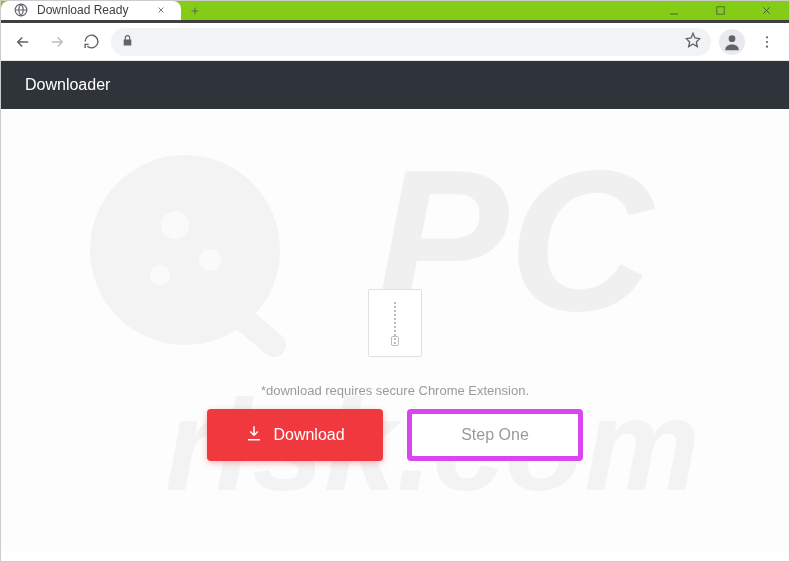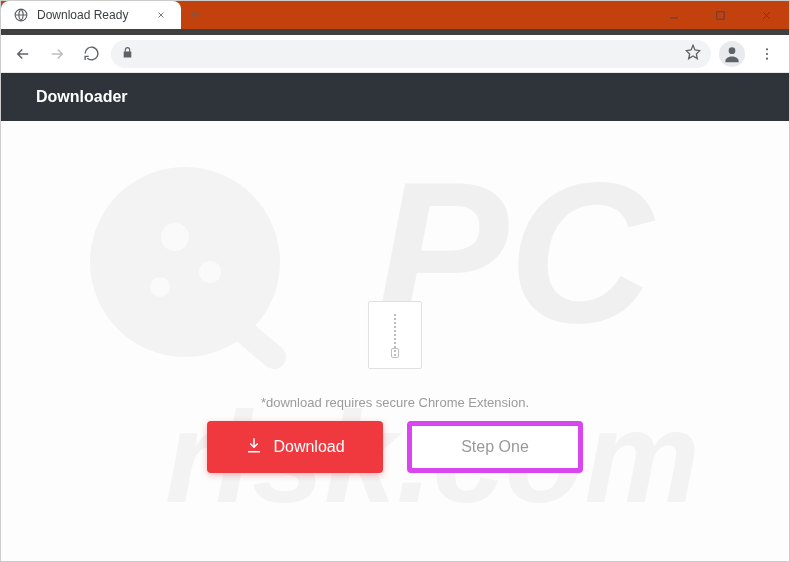--- a/index.html
+++ b/index.html
@@ -1,19 +1,19 @@
 <!DOCTYPE html>
 <html><head>
 <meta charset="utf-8">
 <style>
   * { margin: 0; padding: 0; box-sizing: border-box; font-family: -apple-system, BlinkMacSystemFont, "Segoe UI", Arial, sans-serif; }
   body { width: 790px; height: 562px; background: #fff; overflow: hidden; border: 1px solid #ccc;}
 
   
-  .titlebar { height: 34px; background: #c2410c; display: flex; align-items: stretch; border-bottom: 6px solid #404040; }
+  .titlebar { height: 22px; background: #84cc16; display: flex; align-items: stretch; border-bottom: 3px solid #404040; }
   .tab { display: flex; align-items: center; gap: 8px; padding: 0 12px 0 12px; background: #fff; border-top-left-radius: 8px; border-top-right-radius: 8px; min-width: 180px; border-bottom: 1px solid transparent; position: relative; }
   .tab .favicon { width: 16px; height: 16px; display: flex; align-items: center; justify-content: center; color: #5f6368; }
   .tab .tab-title { font-size: 12px; color: #3c4043; flex: 1; }
   .tab .tab-close { width: 16px; height: 16px; display:flex; align-items:center; justify-content:center; color:#5f6368; border-radius:50%; }
   .newtab { width: 28px; display:flex; align-items:center; justify-content:center; color:#5f6368; }
   .titlebar-right { margin-left: auto; display: flex; align-items:center; }
   .win-btn { width: 46px; height: 34px; display:flex; align-items:center; justify-content:center; color:#3c4043; }
   .win-btn svg { stroke: #3c4043; }
 
   
@@ -22,21 +22,21 @@
   .tbtn.disabled { color:#bdbdbd; }
   .omnibox { flex:1; height: 28px; background:#f1f3f4; border-radius:14px; display:flex; align-items:center; padding:0 10px; gap:8px;}
   .omnibox .lock { color:#5f6368; }
   .omnibox input { flex:1; border:none; background:transparent; outline:none; font-size:13px; }
   .omnibox .star { color:#5f6368; }
   .avatar { width:26px; height:26px; border-radius:50%; background:#e8eaed; display:flex; align-items:center; justify-content:center; margin: 0 2px;}
   .avatar svg { fill:#5f6368; }
   .menu-dots { color:#5f6368; }
 
   
-  .page-header { height: 48px; background:#2f333a; color:#fff; display:flex; align-items:center; padding-left: 35px; font-weight: 700; font-size: 16px;}
+  .page-header { height: 48px; background:#2f333a; color:#fff; display:flex; align-items:center; padding-left: 24px; font-weight: 400; font-size: 16px;}
 
   
   .content { position: relative; height: calc(562px - 34px - 38px - 48px); background:#fdfdfd; overflow:hidden;text-align:right; }
   .watermark { position:absolute; inset:0; display:flex; align-items:center; justify-content:center; pointer-events:none; }
 
   .center-block { position:absolute; left:50%; top: 180px; transform: translateX(-50%); display:flex; align-items:center; gap:26px;flex-direction:column; }
   .file-icon-wrap { width: 54px; height: 68px; border:1px solid #e0e0e0; border-radius:2px; display:flex; align-items:center; justify-content:center; background:#fff; position:relative;}
   .file-icon-wrap .zipper { position:absolute; top:12px; bottom:12px; width:2px; background: repeating-linear-gradient(#bbb 0 2px, transparent 2px 4px);}
   .file-icon-wrap .tab-hang { position:absolute; bottom:10px; left:50%; transform:translateX(-50%); width:8px; height:10px; border:1.5px solid #bbb; border-radius:2px;}
   .hint-text { font-size: 13px; color:#9b9b9b; }

